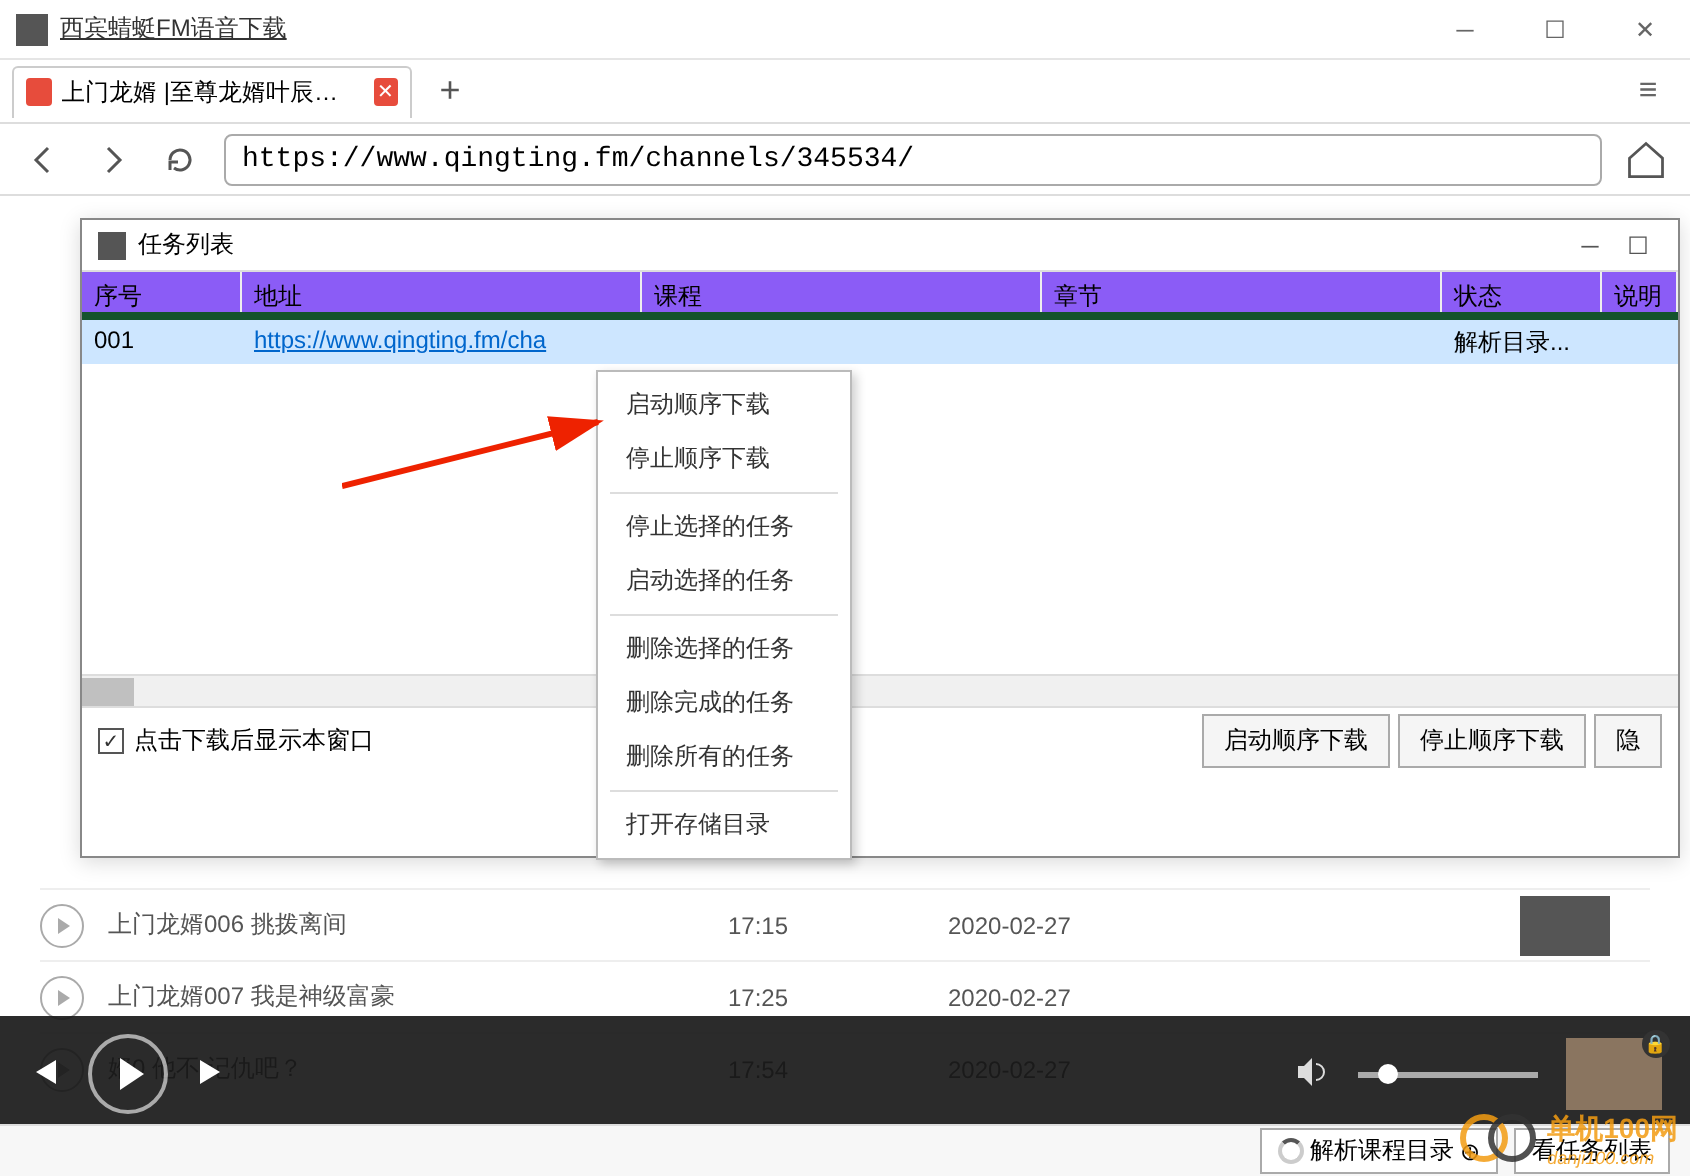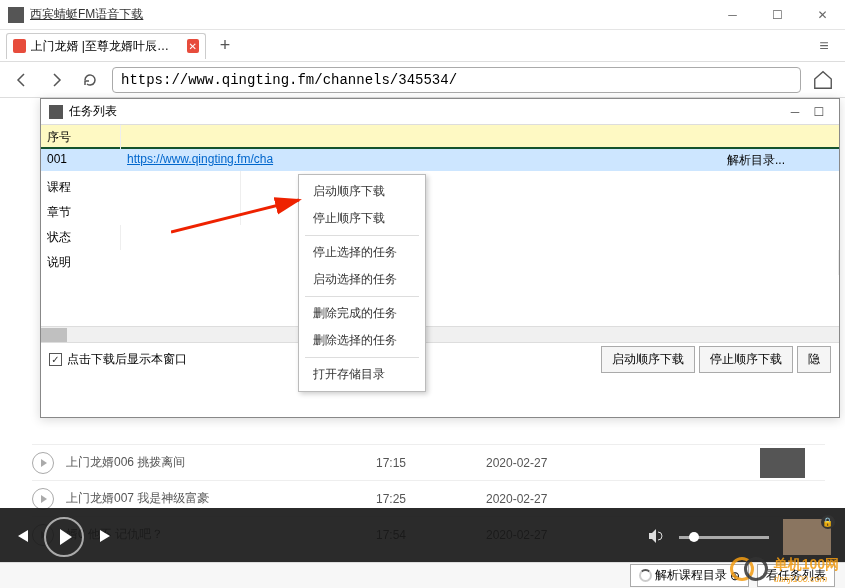--- a/index.html
+++ b/index.html
@@ -19,35 +19,35 @@
 .new-tab { width: 26px; height: 26px; display: flex; align-items: center; justify-content: center; margin-left: 6px; font-size: 18px; color: #555; }
 .menu-btn { margin-left: auto; width: 30px; height: 30px; display: flex; align-items: center; justify-content: center; color: #666; font-size: 16px; }
 
 .navbar { height: 36px; background: #fff; border-bottom: 1px solid #ddd; display: flex; align-items: center; padding: 0 10px; gap: 10px; }
 .nav-btn { width: 24px; height: 24px; display: flex; align-items: center; justify-content: center; color: #555; }
 .url-input { flex: 1; height: 26px; border: 1px solid #aaa; border-radius: 4px; padding: 0 8px; font-size: 14px; font-family: Liberation Mono, monospace; }
 .home-icon { width: 22px; height: 22px; }
 
 .content { position: relative; height: calc(588px - 30px - 32px - 36px); background: #fff; }
 
-.bg-list { padding: 16px 20px; position: absolute; top: 330px; left: 0; right: 0; margin-left: 12px; }
+.bg-list { padding: 16px 20px; position: absolute; top: 330px; left: 0; right: 0; }
 .bg-row { display: flex; align-items: center; height: 36px; color: #555; border-top: 1px solid #eee; }
 .bg-row .play-circle { width: 22px; height: 22px; border: 1px solid #aaa; border-radius: 50%; margin-right: 12px; display: flex; align-items: center; justify-content: center; }
 .bg-row .play-circle::after { content: ""; border-left: 6px solid #aaa; border-top: 4px solid transparent; border-bottom: 4px solid transparent; margin-left: 2px; }
 .bg-row .t1 { width: 310px; }
 .bg-row .t2 { width: 110px; }
 .bg-row .thumb { width: 45px; height: 30px; background: #555; position: absolute; right: 40px; }
 
-.task-window { position: absolute; top: 0; left: 40px; width: 800px; height: 320px; background: #fff; border: 1px solid #888; box-shadow: 0 2px 10px rgba(0,0,0,0.15); }
+.task-window { position: absolute; top: 11px; left: 40px; width: 800px; height: 320px; background: #fff; border: 1px solid #888; box-shadow: 0 2px 10px rgba(0,0,0,0.15); }
 .task-titlebar { height: 26px; display: flex; align-items: center; padding: 0 8px; border-bottom: 1px solid #ddd; }
 .task-titlebar .ticon { width: 14px; height: 14px; background: #555; margin-right: 6px; }
 .task-titlebar .ttitle { flex: 1; }
 .task-titlebar .tbtn { width: 24px; text-align: center; color: #555; }
 
-.task-table-h { display: flex; height: 24px; background: #fef9c3; border-bottom: 2px solid #14532d; flex-direction: column; }
+.task-table-h { display: flex; height: 24px; background: #8b5cf6; border-bottom: 4px solid #14532d; }
 .task-table-h > div { padding: 4px 6px; border-right: 1px solid #eee; }
 .c-seq { width: 80px; } .c-addr { width: 200px; } .c-course { width: 200px; } .c-chap { width: 200px; } .c-stat { width: 80px; } .c-desc { flex: 1; }
 
 .task-row { display: flex; height: 22px; background: #cde6ff; }
 .task-row > div { padding: 3px 6px; overflow: hidden; white-space: nowrap; }
 .task-row .c-addr { color: #0066cc; text-decoration: underline; }
 
 .task-scroll-area { height: 193px; overflow: hidden; position: relative; }
 .hscroll { position: absolute; bottom: 0; left: 0; right: 0; height: 16px; background: #f0f0f0; border-top: 1px solid #ddd; }
 .hscroll .thumb { position: absolute; left: 0; width: 26px; height: 14px; background: #c0c0c0; top: 1px; }
@@ -194,22 +194,23 @@
       <div class="btn">隐</div>
     </div>
 
     <div class="ctx-menu">
       <div class="ctx-item">启动顺序下载</div>
       <div class="ctx-item">停止顺序下载</div>
       <div class="ctx-sep"></div>
       <div class="ctx-item">停止选择的任务</div>
       <div class="ctx-item">启动选择的任务</div>
       <div class="ctx-sep"></div>
+      <div class="ctx-item">删除选择的任务</div>
       <div class="ctx-item">删除完成的任务</div>
-      <div class="ctx-item">删除选择的任务</div>
+      <div class="ctx-item">删除所有的任务</div>
       <div class="ctx-sep"></div>
       <div class="ctx-item">打开存储目录</div>
     </div>
 
     <svg class="arrow" width="150" height="40">
       <defs>
           <marker id="ah" markerWidth="10" markerHeight="10" refX="8" refY="3" orient="auto">
             <path d="M0,0 L0,6 L9,3 z" fill="#e20"></path>
           </marker>
         </defs>

